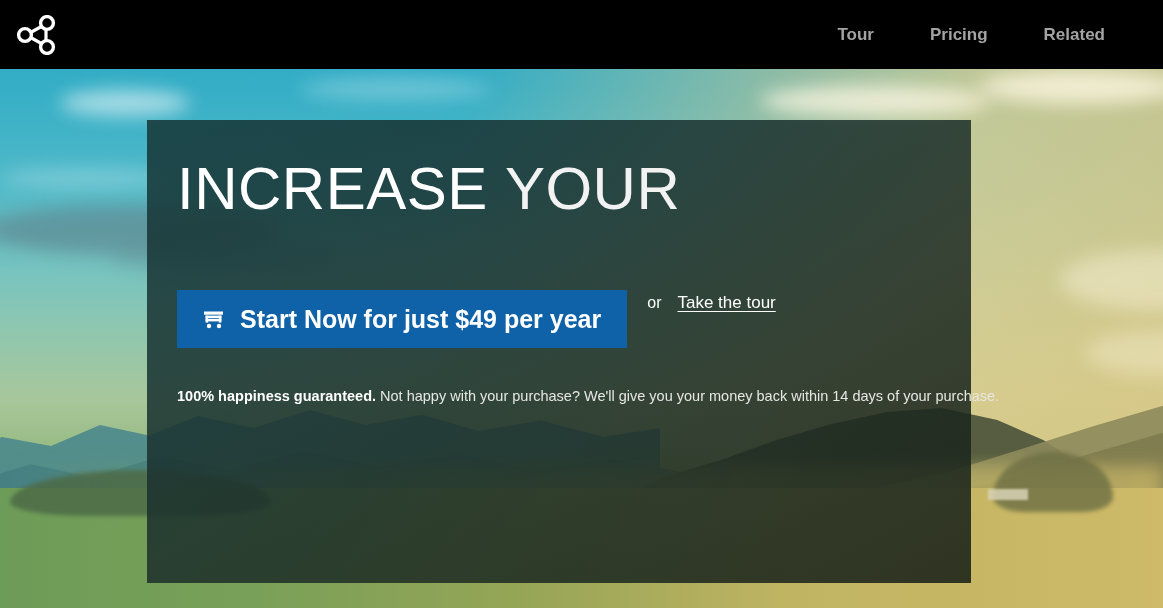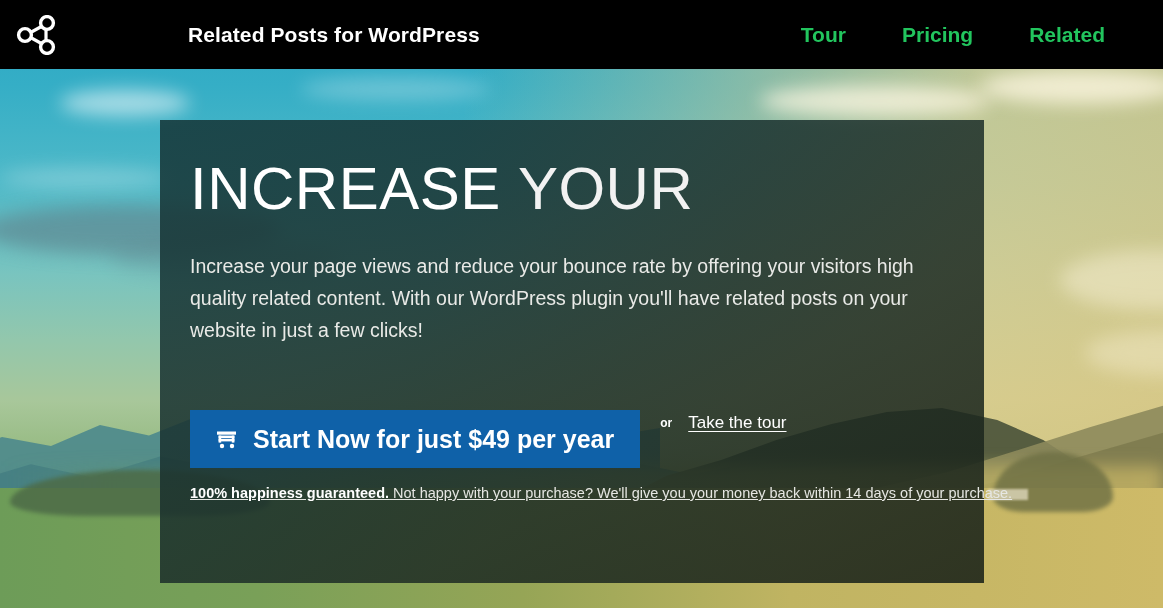--- a/index.html
+++ b/index.html
@@ -146,32 +146,32 @@
     white-space:nowrap;
   }
   .nav-links {
     margin-left:auto;
     display:flex;
     align-items:center;
     gap:0px;
     padding-right:30px;
   }
   .nav-links a {
-    color:#22c55e;
+    color:#a3a3a3;
     text-decoration:none;
-    font-size:21px;
+    font-size:17px;
     font-weight:bold;
     padding:0 28px;
     white-space:nowrap;
   }
 
   
   .panel {
     position:absolute;
-    left:160px; top:120px;
+    left:147px; top:120px;
     width:824px; height:463px;
     background:
       linear-gradient(150deg,
         rgba(22,56,58,0.88) 0%,
         rgba(26,50,48,0.86) 35%,
         rgba(30,44,36,0.86) 65%,
         rgba(26,34,24,0.88) 100%);
     z-index:30;
     padding:32px 32px 0 30px;
   }
@@ -212,41 +212,40 @@
     font-size:25px;
     font-weight:bold;
     font-family:"Liberation Sans", sans-serif;
     cursor:pointer;
     white-space:nowrap;
     margin-top:32px;
   }
   .cart-ico { display:block; }
   .or-text {
     color:#ffffff;
-    font-size:12px;
-    font-weight:bold;
+    font-size:16px;
+    font-weight:normal;
     margin-left:20px;
   }
   .tour-link {
     color:#ffffff;
     font-size:17px;
     font-weight:400;
     margin-left:16px;
     text-underline-offset:3px;
     white-space:nowrap;
     cursor:pointer;
   }
 
   .guarantee {
-    margin-top:17px;
+    margin-top:40px;
     color:#e6e7e3;
     font-size:14.5px;
     font-weight:300;
     white-space:nowrap;
-    text-decoration:underline;
   }
   .guarantee b { font-weight:bold; color:#ffffff; }
 </style>
 </head>
 <body>
 
 <div class="hero">
   <div class="bg-sky"></div>
 
   <div class="cloud" style="left:60px;  top:90px;  width:130px; height:26px;"></div>
@@ -277,37 +276,35 @@
     <svg width="44" height="40" viewBox="0 0 44 40">
       <line x1="11" y1="20" x2="31" y2="9" stroke="#ffffff" stroke-width="3.2"></line>
       <line x1="11" y1="20" x2="31" y2="31" stroke="#ffffff" stroke-width="3.2"></line>
       <line x1="31" y1="9" x2="31" y2="31" stroke="#ffffff" stroke-width="3.2"></line>
       <circle cx="10" cy="20" r="6.4" fill="#000" stroke="#ffffff" stroke-width="3.4"></circle>
       <circle cx="32" cy="8" r="6.4" fill="#000" stroke="#ffffff" stroke-width="3.4"></circle>
       <circle cx="32" cy="32" r="6.4" fill="#000" stroke="#ffffff" stroke-width="3.4"></circle>
     </svg>
   </div>
 
-  <div class="brand-title">Related Posts for WordPress</div>
 
   <nav class="nav-links">
     <a href="#">Tour</a>
     <a href="#">Pricing</a>
     <a href="#">Related</a>
   </nav>
 </div>
 
 <div class="panel">
 
   <div class="headline">
     <span class="hl-strong">INCREASE</span><span>&nbsp;</span><span class="hl-light">YOUR</span>
   </div>
 
 
-  <p class="sub">Increase your page views and reduce your bounce rate by offering your visitors high quality related content. With our WordPress plugin you'll have related posts on your website in just a few clicks!</p>
 
   <div class="cta-row">
     <button class="btn-buy">
       <svg class="cart-ico" width="22" height="19" viewBox="0 0 22 19">
         <rect x="1" y="1.5" width="19" height="3.2" fill="#ffffff"></rect>
         <rect x="2.6" y="5.6" width="15.8" height="2.6" fill="#ffffff"></rect>
         <rect x="2.6" y="9" width="15.8" height="2.4" fill="#ffffff"></rect>
         <rect x="2.6" y="5.6" width="2.6" height="7" fill="#ffffff"></rect>
         <rect x="15.8" y="5.6" width="2.6" height="7" fill="#ffffff"></rect>
         <circle cx="6" cy="16" r="2.2" fill="#ffffff"></circle>

